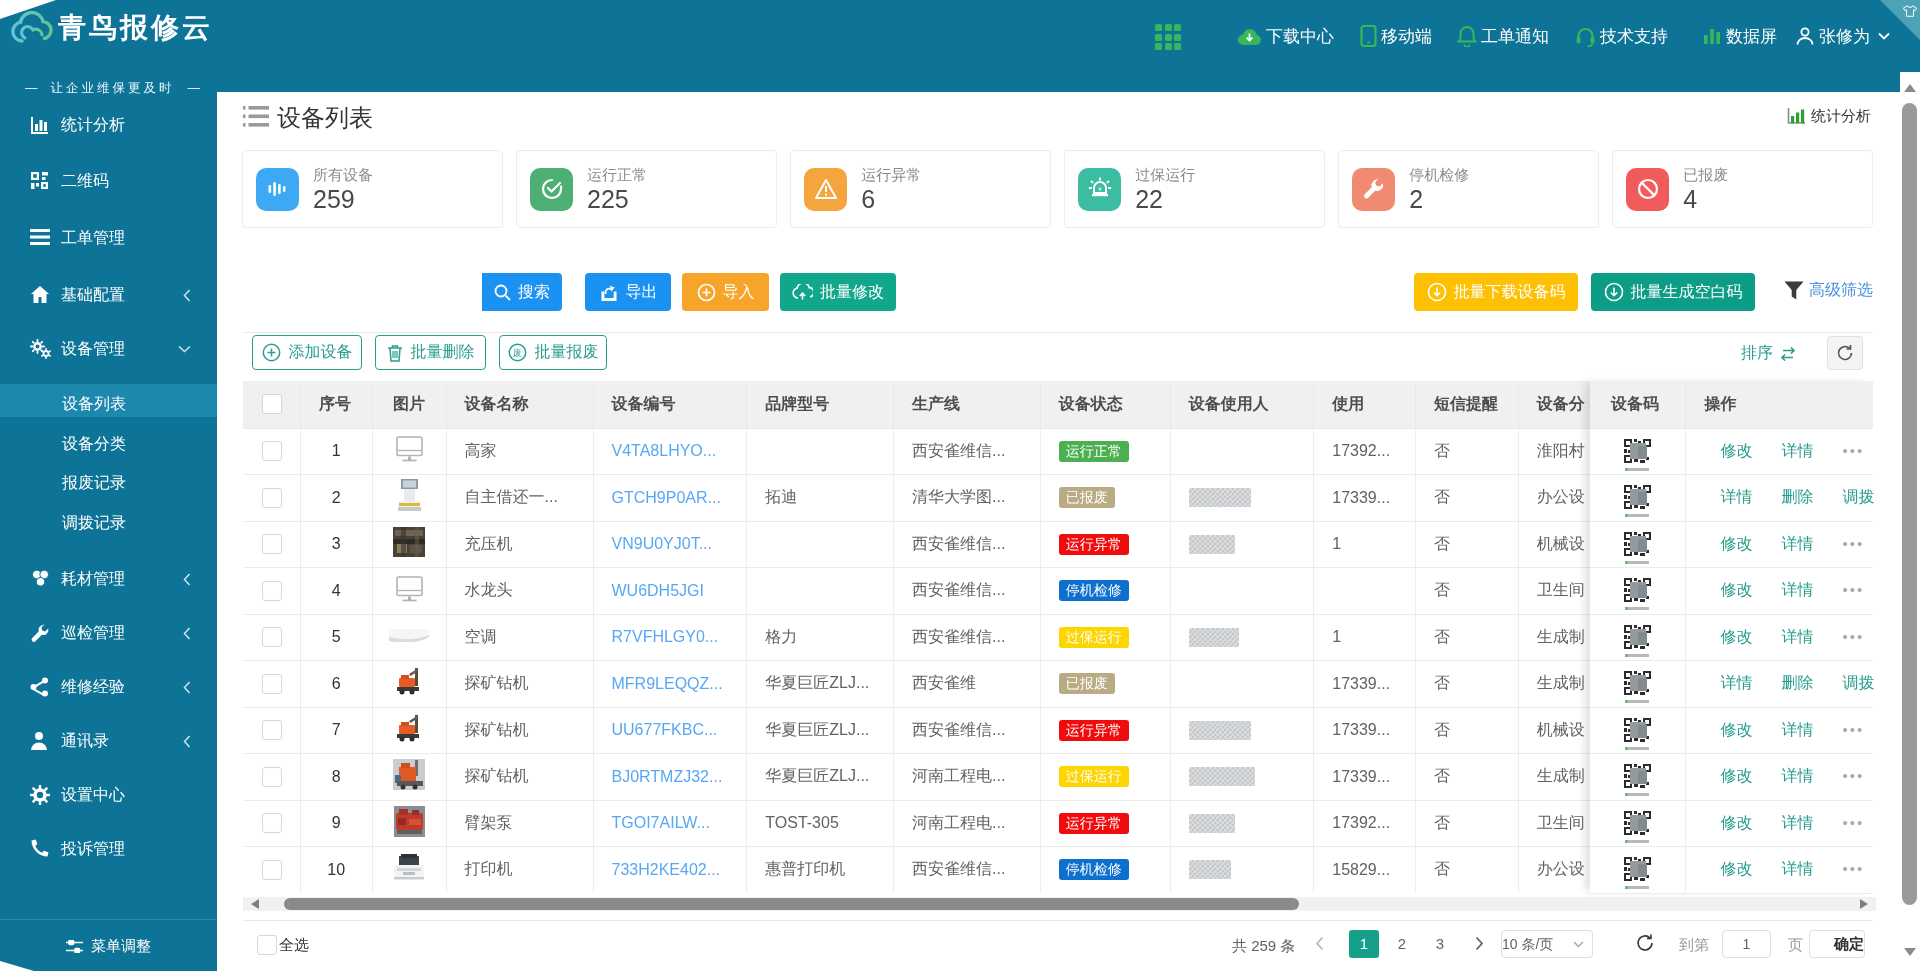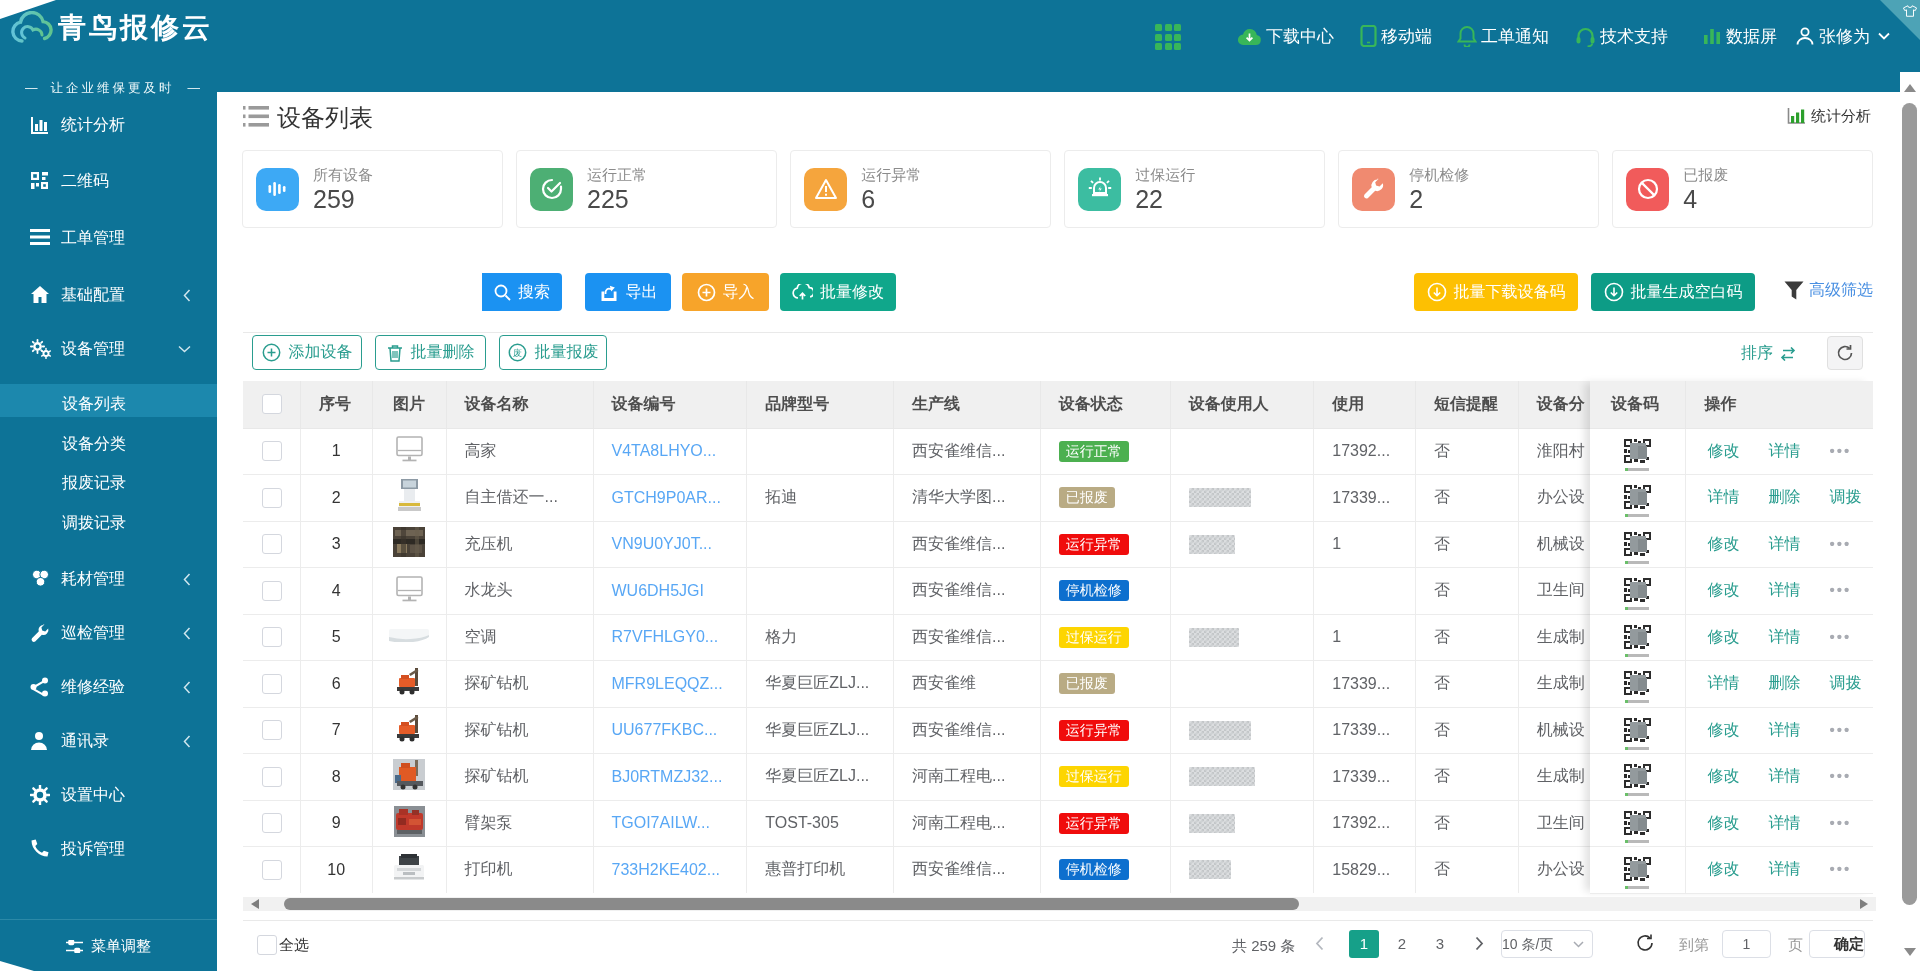--- a/index.html
+++ b/index.html
@@ -76,21 +76,21 @@
 .redact { display:inline-block; height:19px; vertical-align:middle; border-radius:1px;
   background-image:linear-gradient(45deg,#c3c6c8 25%,transparent 25%,transparent 75%,#c3c6c8 75%),linear-gradient(45deg,#c3c6c8 25%,#dbdddf 25%,#dbdddf 75%,#c3c6c8 75%);
   background-size:5px 5px; background-position:0 0,2.5px 2.5px; filter:blur(0.4px); }
 
 .fixright { position:absolute; left:1373px; top:309px; width:283px; height:512px; box-shadow:-7px 0 8px -2px rgba(0,0,0,0.12); }
 table.tbr { border-collapse:collapse; table-layout:fixed; width:283px; }
 table.tbr th { height:47px; background:#f0f0f0; font-size:16px; color:#4d4d4d; font-weight:bold; text-align:left; padding:0 0 0 21px; border-bottom:1px solid #e8e8e8; }
 table.tbr td { height:46.5px; border-bottom:1px solid #ececec; background:#fff; padding:0; vertical-align:middle; }
 table.tbr td.qrc { border-right:1px solid #ececec; text-align:center; }
 table.tbr th.qrh { border-right:1px solid #e8e8e8; }
-table.tbr td.act { padding-left:22px; font-size:16px; color:#2a9d8f; white-space:nowrap; }
+table.tbr td.act { padding-left:35px; font-size:16px; color:#2a9d8f; white-space:nowrap;font-family:Liberation Serif, serif; }
 table.tbr td.act span { margin-right:29px; }
 .dots { color:#a8abb2; letter-spacing:2px; font-weight:bold; font-size:15px; margin-right:0 !important; }
 .qrbox { display:inline-block; width:27px; height:24px; margin-top:3px; }
 .qrcap { display:block; width:24px; height:3px; margin:1px auto 0; background:linear-gradient(90deg,#6abf69 0 3px,#b9b9b9 3px 100%); }
 
 .hscroll { position:absolute; left:26px; top:825px; width:1633px; height:14px; background:#f1f1f1; }
 .hthumb { position:absolute; left:41px; top:1px; width:1015px; height:12px; background:#8a8a8a; border-radius:6px; }
 .harrow { position:absolute; top:2px; width:0; height:0; }
 .h-l { left:8px; border-top:5px solid transparent; border-bottom:5px solid transparent; border-right:8px solid #7e7e7e; }
 .h-r { right:8px; border-top:5px solid transparent; border-bottom:5px solid transparent; border-left:8px solid #7e7e7e; }

